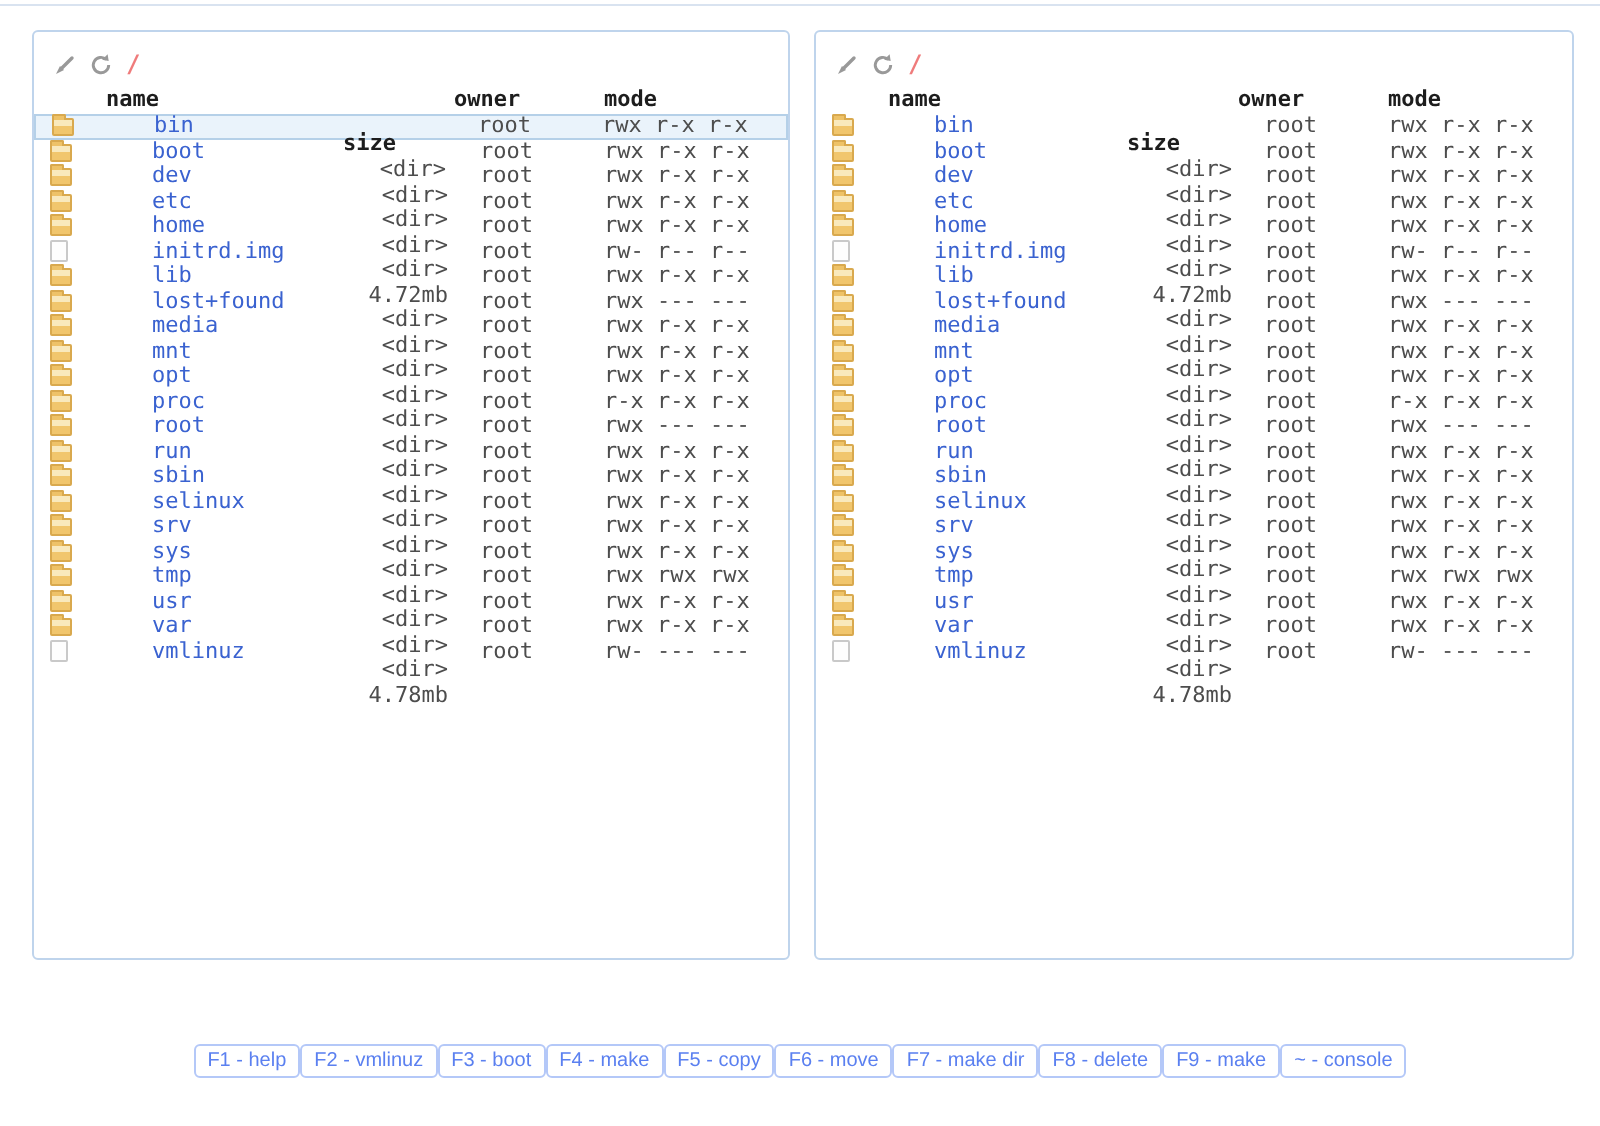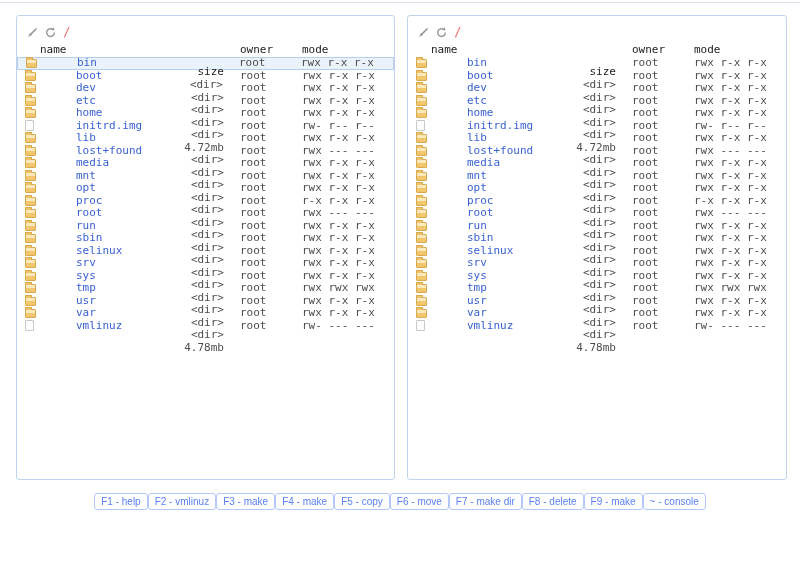--- a/index.html
+++ b/index.html
@@ -17,21 +17,21 @@
 
   .pathbar { display:flex; align-items:center; gap:7px;
              margin:9px 0 4px 10px; height:14px; }
   .pathbar .icon { display:inline-flex; width:11px; height:11px;
                    align-items:center; justify-content:center; cursor:pointer; }
   .path-link { color:#ef7b7b; font-size:12px; font-weight:bold;
                text-decoration:none; cursor:pointer; }
 
   .hdr, .row { display:flex; align-items:center;
                padding:0 6px 0 8px; font-size:11px; line-height:12px; }
-  .hdr { height:14px; font-weight:normal; color:#1d1d1d; }
+  .hdr { height:14px; font-weight:bold; color:#1d1d1d;gap:13px; }
   .row { height:12.5px; border-top:1px solid transparent;
          border-bottom:1px solid transparent; cursor:pointer; }
   .row.selected { background:#eaf3fb; border:1px solid #b5d0e8; }
 
   .c-icon  { width:15px; flex:0 0 15px; display:flex; align-items:center; }
   .c-name  { flex:1 1 auto; white-space:nowrap; overflow:hidden; }
   .c-size  { flex:0 0 62px; text-align:right; margin-right:16px;
              white-space:pre; color:#4d4d4d;margin-top:44px; }
   .c-owner { flex:0 0 62px; white-space:pre; color:#4d4d4d; }
   .c-mode  { flex:0 0 86px; white-space:pre; color:#4d4d4d; }
@@ -42,21 +42,21 @@
   .glyph-folder { width:11px; height:9px; position:relative; margin-top:1px;
                   background:linear-gradient(#f9e9bc 42%, #f1c66d 42%);
                   border:1px solid #d9a94e; border-radius:1px; }
   .glyph-folder::before { content:""; position:absolute; top:-3px; left:-1px;
                   width:5px; height:2px; background:#eec267;
                   border:1px solid #d9a94e; border-bottom:none;
                   border-radius:1px 1px 0 0; }
   .glyph-file { width:9px; height:11px; background:#fdfdfd;
                 border:1px solid #c9c9c9; border-radius:1px; }
 
-  .fkeys { position:absolute; top:491px; left:0; width:800px; height:20px;
+  .fkeys { position:absolute; top:520px; left:0; width:800px; height:20px;
            display:flex; justify-content:center; align-items:center; }
   .fkeys button { font-family:"Liberation Sans", sans-serif; font-size:10px;
                   color:#5b80f0; background:#fff; border:1px solid #b4c8f8;
                   border-radius:3px; padding:2px 6px; min-width:48px;
                   text-align:center; cursor:pointer; white-space:nowrap; }
 </style>
 </head>
 <body>
 
 <div class="stage">
@@ -508,21 +508,21 @@
             <span class="c-size">4.78mb</span>
             <span class="c-owner">root</span>
             <span class="c-mode">rw- --- ---</span>
           </div>
         </div>
   </div>
 </div>
   <div class="fkeys" id="fkeys">
       <button>F1 - help</button>
       <button>F2 - vmlinuz</button>
-      <button>F3 - make</button>
+      <button>F3 - boot</button>
       <button>F4 - make</button>
       <button>F5 - copy</button>
       <button>F6 - move</button>
       <button>F7 - make dir</button>
       <button>F8 - delete</button>
       <button>F9 - make</button>
       <button>~ - console</button>
     </div>
 </div>
 

